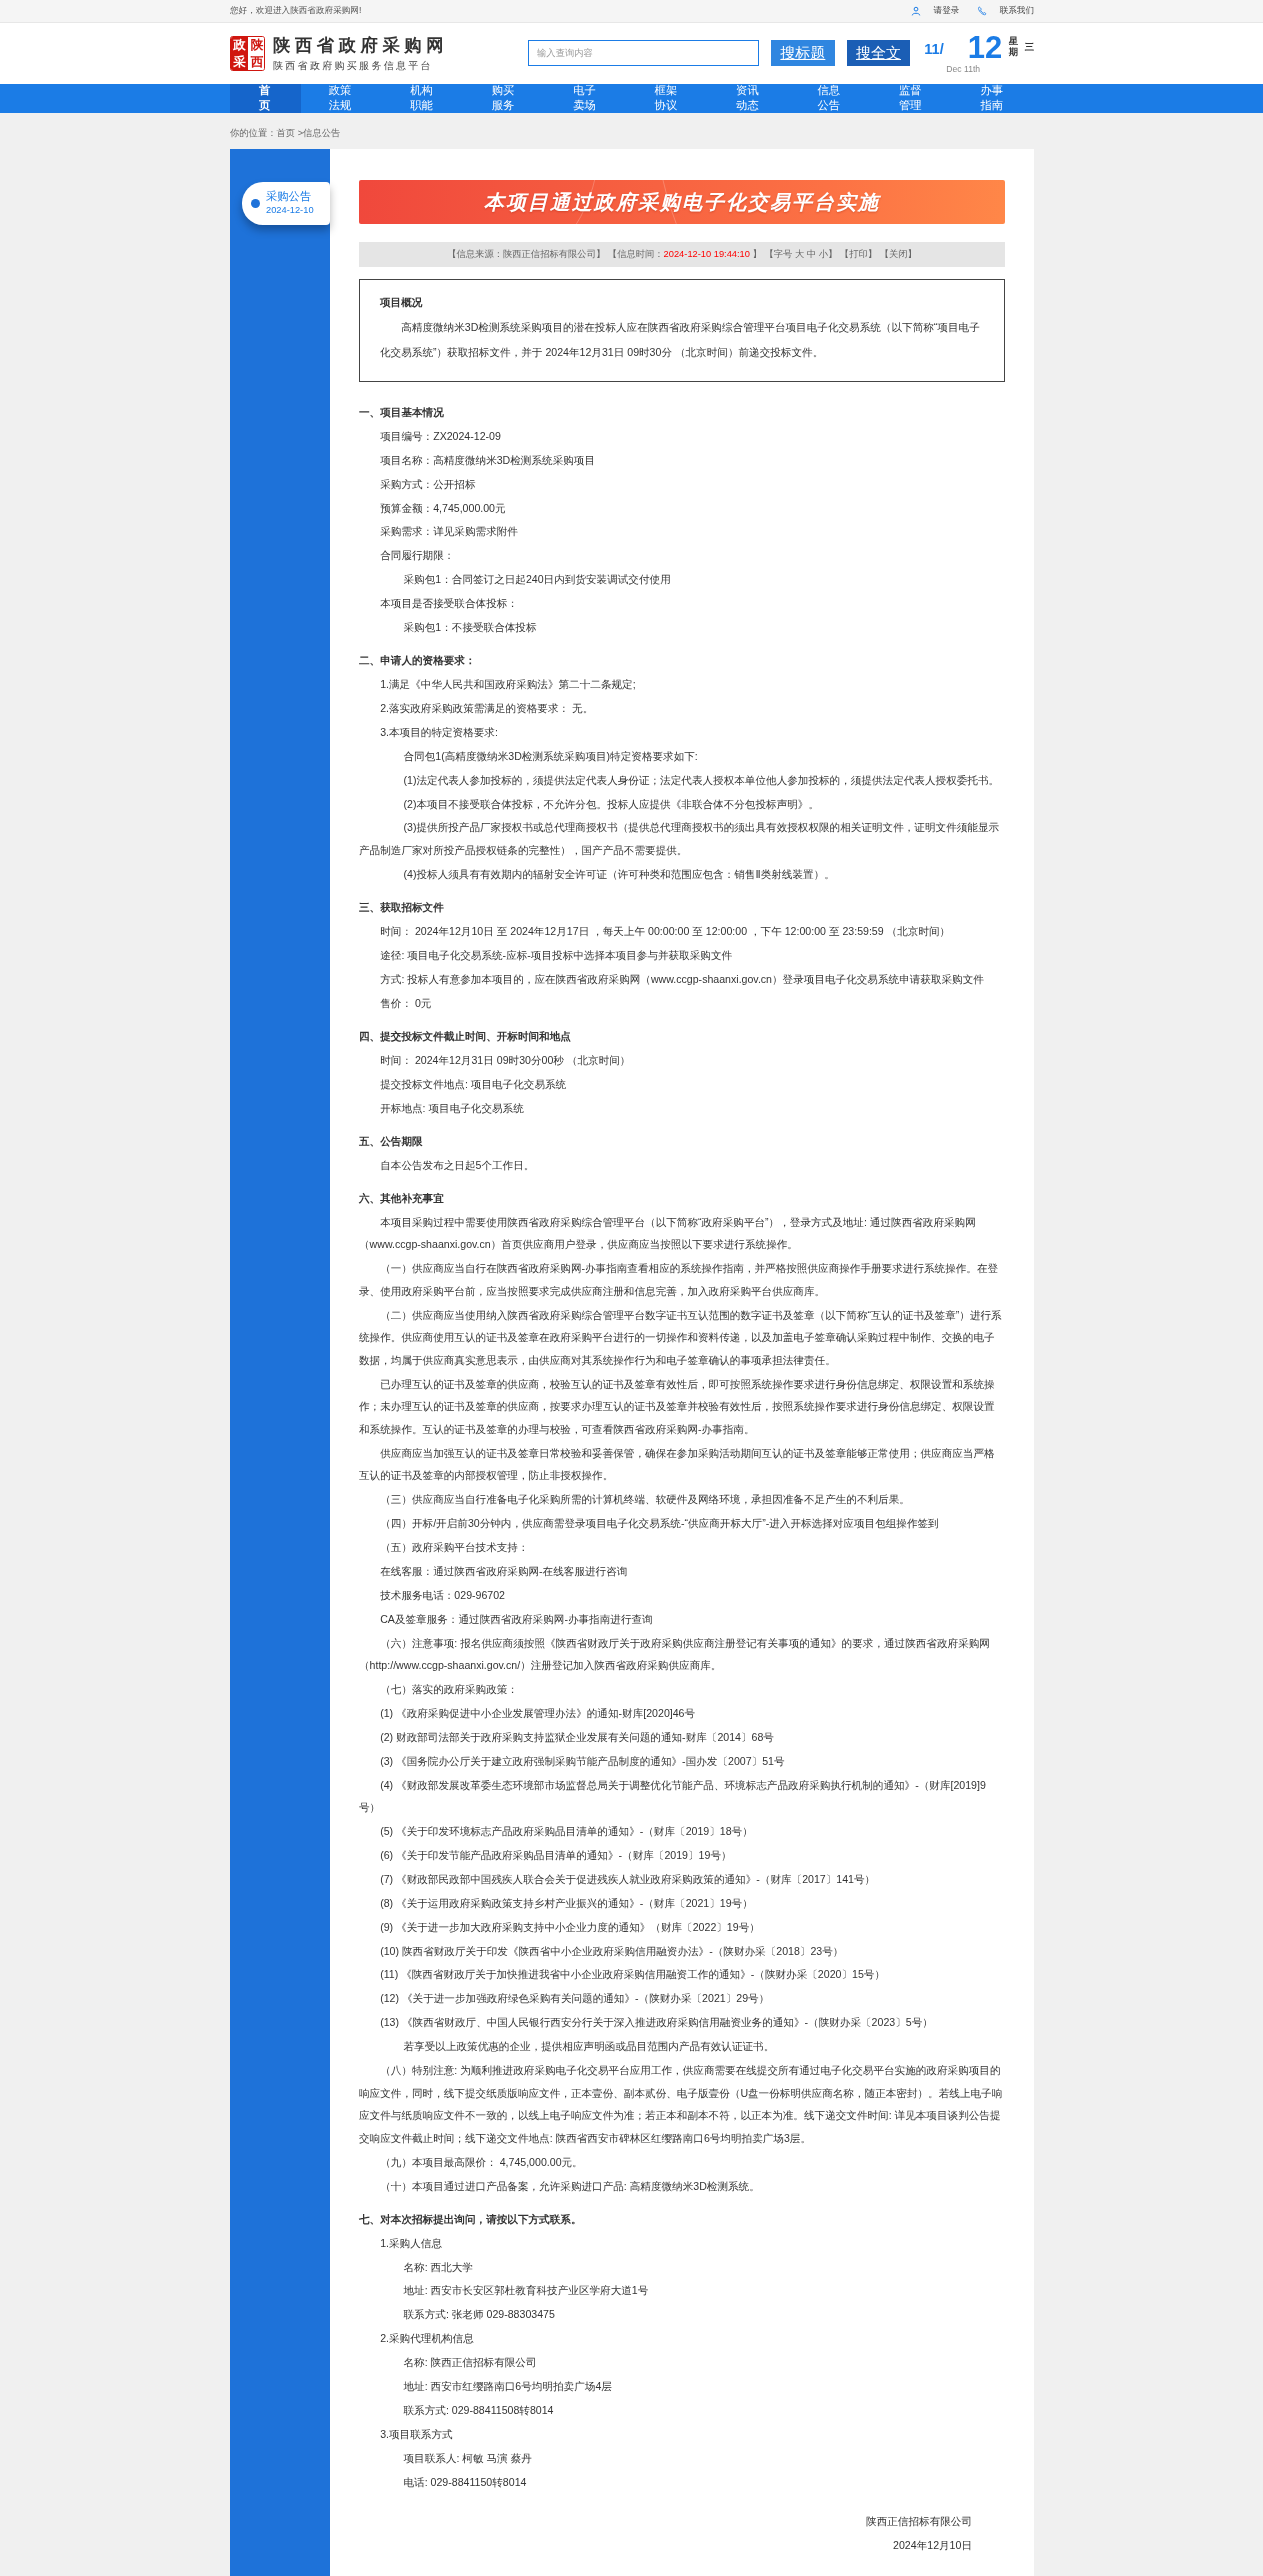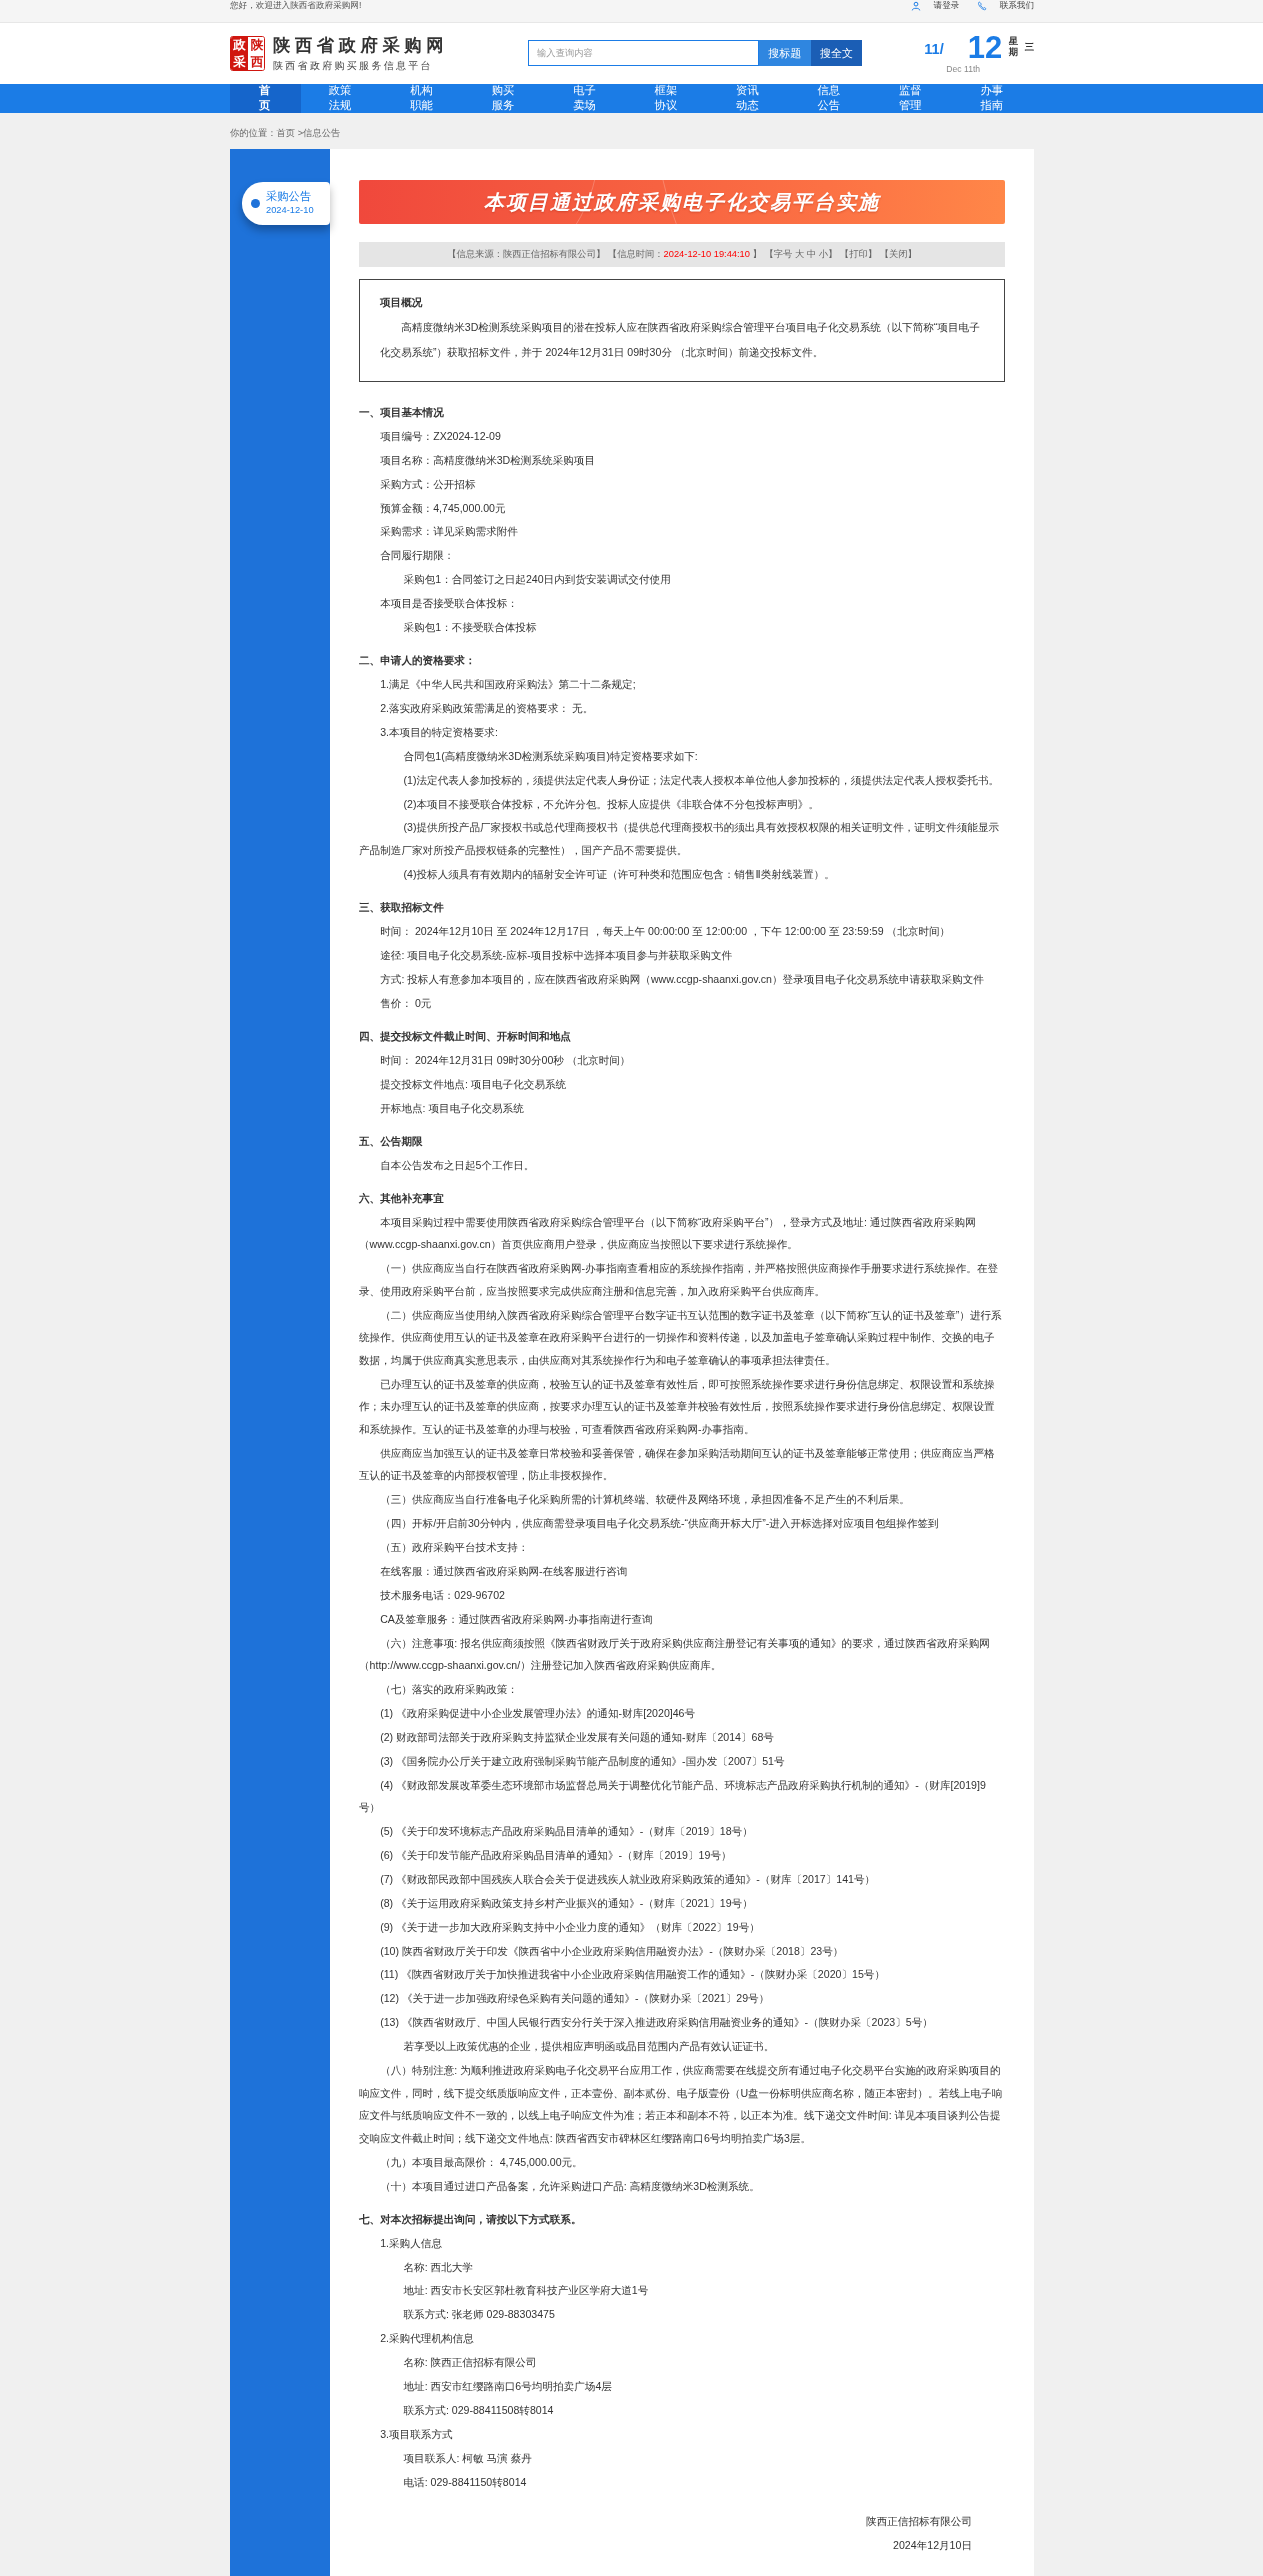--- a/index.html
+++ b/index.html
@@ -6,39 +6,39 @@
   body {
     width: 1264px;
     background: #f0f0f0;
     font-family: "Liberation Sans", "DejaVu Sans", sans-serif;
     color: #333;
   }
   .inner { width: 804px; margin: 0 auto; position: relative; }
 
   
   .topbar { background: #f5f5f5; border-bottom: 0.7px solid #e7e7e7; height: 22.6px; font-size: 8.6px; color: #555; }
-  .topbar .inner { display: flex; align-items: flex-start; height: 100%; }
+  .topbar .inner { display: flex; align-items: center; height: 100%; }
   .top-links { margin-left: auto; display: flex; gap: 17.3px; align-items: center; }
   .tlink { display: flex; align-items: center; gap: 13px; cursor: pointer; color: #444; }
   .tlink svg { display: block; }
 
   
   .header { background: #fff; height: 61px; }
   .header .inner { display: flex; align-items: center; height: 100%; }
   .logo-box { display: flex; align-items: center; gap: 8px; }
   .logo-mark { width: 35px; height: 35px; display: grid; grid-template-columns: 17.3px 17.3px; grid-template-rows: 17.3px 17.3px; border: 1.3px solid #d0160f; border-radius: 2.7px; overflow: hidden; }
   .logo-mark span { display: flex; align-items: center; justify-content: center; font-size: 12.6px; font-weight: bold; }
   .logo-red { background: #d0160f; color: #fff; }
   .logo-white { background: #fff; color: #d0160f; }
   .logo-titles .t1 { font-size: 17.3px; font-weight: bold; letter-spacing: 4.6px; color: #333; }
   .logo-titles .t2 { font-size: 10px; letter-spacing: 2.3px; color: #444; margin-top: 2.7px; }
   .search-wrap { display: flex; align-items: center; margin-left: 80px; }
   .search-input { width: 231px; height: 26.6px; border: 1.3px solid #1b7ce6; background: #fff; font-size: 9.3px; padding: 0 8px; outline: none; color: #333; }
   .search-input::placeholder { color: #999; }
-  .search-btn { height: 26.6px; padding: 0 9.3px; color: #fff; font-size: 11px; border: none; cursor: pointer; margin-left: 0; }
+  .search-btn { height: 26.6px; padding: 0 9.3px; color: #fff; font-size: 15px; border: none; cursor: pointer; margin-left: 12px; text-decoration: underline; }
   .btn-title { background: #2f86e0; }
   .btn-full { background: #1b5eb5; }
   .date-box { margin-left: auto; display: flex; align-items: flex-start; gap: 6.6px; }
   .date-left { text-align: center; }
   .date-nums { display: flex; align-items: flex-start; color: #1b7ce6; gap: 24px; }
   .d-month { font-size: 14.6px; font-weight: bold; margin-top: 9.3px; }
   .d-day { font-size: 31px; font-weight: bold; line-height: 31px; }
   .d-en { font-size: 8.6px; color: #888; margin-top: 1.3px; }
   .week-col { display: flex; flex-direction: column; font-size: 9.3px; color: #333; line-height: 11.3px; margin-top: 4px; font-weight: bold; }
   .week-three { font-size: 9.3px; color: #333; margin-top: 9.3px; font-weight: bold; }

